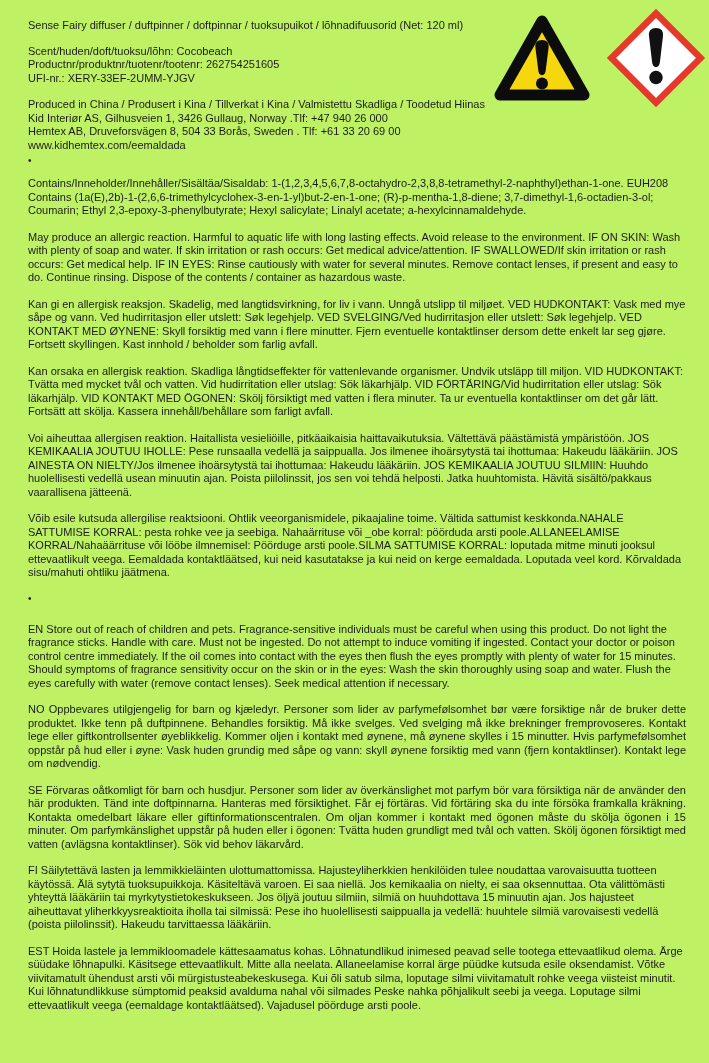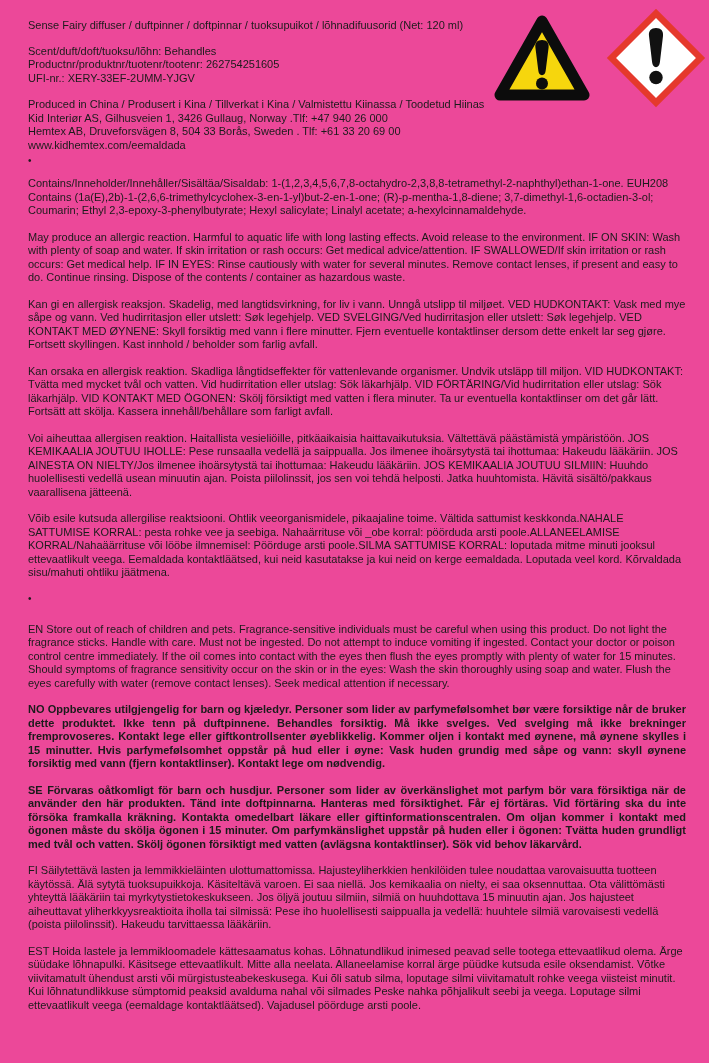--- a/index.html
+++ b/index.html
@@ -4,41 +4,40 @@
 <style>
   html, body {
     margin: 0;
     padding: 0;
     background: #ffffff;
   }
   .page {
     position: relative;
     width: 709px;
     height: 1063px;
-    background: #ec4899;
+    background: #bef264;
     font-family: "Liberation Sans", sans-serif;
     font-size: 11px;
     line-height: 13.5px;
     color: #1b1b1b;
     overflow: hidden;
     box-sizing: border-box;
   }
   .content {
     position: absolute;
     left: 28px;
     top: 19px;
     width: 658px;
   }
   .content p {
     margin: 0 0 13px 0;
     text-align: left;
   }
   p.justify {
     text-align: justify;
-    font-weight: bold;
   }
   .title-line {
     margin-bottom: 12px !important;
     width: 470px; 
   }
   .info-block p {
     margin: 0;
   }
   .block-gap {
     height: 13px;
@@ -80,29 +79,29 @@
 </head>
 <body>
 
 <div class="page">
 
   <div class="content">
 
     <p class="title-line">Sense Fairy diffuser / duftpinner / doftpinnar / tuoksupuikot / lõhnadifuusorid (Net: 120 ml)</p>
 
     <div class="info-block">
-      <p>Scent/duft/doft/tuoksu/lõhn: Behandles</p>
+      <p>Scent/huden/doft/tuoksu/lõhn: Cocobeach</p>
       <p>Productnr/produktnr/tuotenr/tootenr: 262754251605</p>
       <p>UFI-nr.: XERY-33EF-2UMM-YJGV</p>
     </div>
 
     <div class="block-gap"></div>
 
     <div class="info-block">
-      <p>Produced in China / Produsert i Kina / Tillverkat i Kina / Valmistettu Kiinassa / Toodetud Hiinas</p>
+      <p>Produced in China / Produsert i Kina / Tillverkat i Kina / Valmistettu Skadliga / Toodetud Hiinas</p>
       <p>Kid Interiør AS, Gilhusveien 1, 3426 Gullaug, Norway .Tlf: +47 940 26 000</p>
       <p>Hemtex AB, Druveforsvägen 8, 504 33 Borås, Sweden . Tlf: +61 33 20 69 00</p>
       <p>www.kidhemtex.com/eemaldada</p>
     </div>
 
     <p class="sep">•</p>
 
     <p>Contains/Inneholder/Innehåller/Sisältäa/Sisaldab: 1-(1,2,3,4,5,6,7,8-octahydro-2,3,8,8-tetramethyl-2-naphthyl)ethan-1-one. EUH208 Contains (1a(E),2b)-1-(2,6,6-trimethylcyclohex-3-en-1-yl)but-2-en-1-one; (R)-p-mentha-1,8-diene; 3,7-dimethyl-1,6-octadien-3-ol; Coumarin; Ethyl 2,3-epoxy-3-phenylbutyrate; Hexyl salicylate; Linalyl acetate; a-hexylcinnamaldehyde.</p>
 
     <p>May produce an allergic reaction. Harmful to aquatic life with long lasting effects. Avoid release to the environment. IF ON SKIN: Wash with plenty of soap and water. If skin irritation or rash occurs: Get medical advice/attention. IF SWALLOWED/If skin irritation or rash occurs: Get medical help. IF IN EYES: Rinse cautiously with water for several minutes. Remove contact lenses, if present and easy to do. Continue rinsing. Dispose of the contents / container as hazardous waste.</p>

